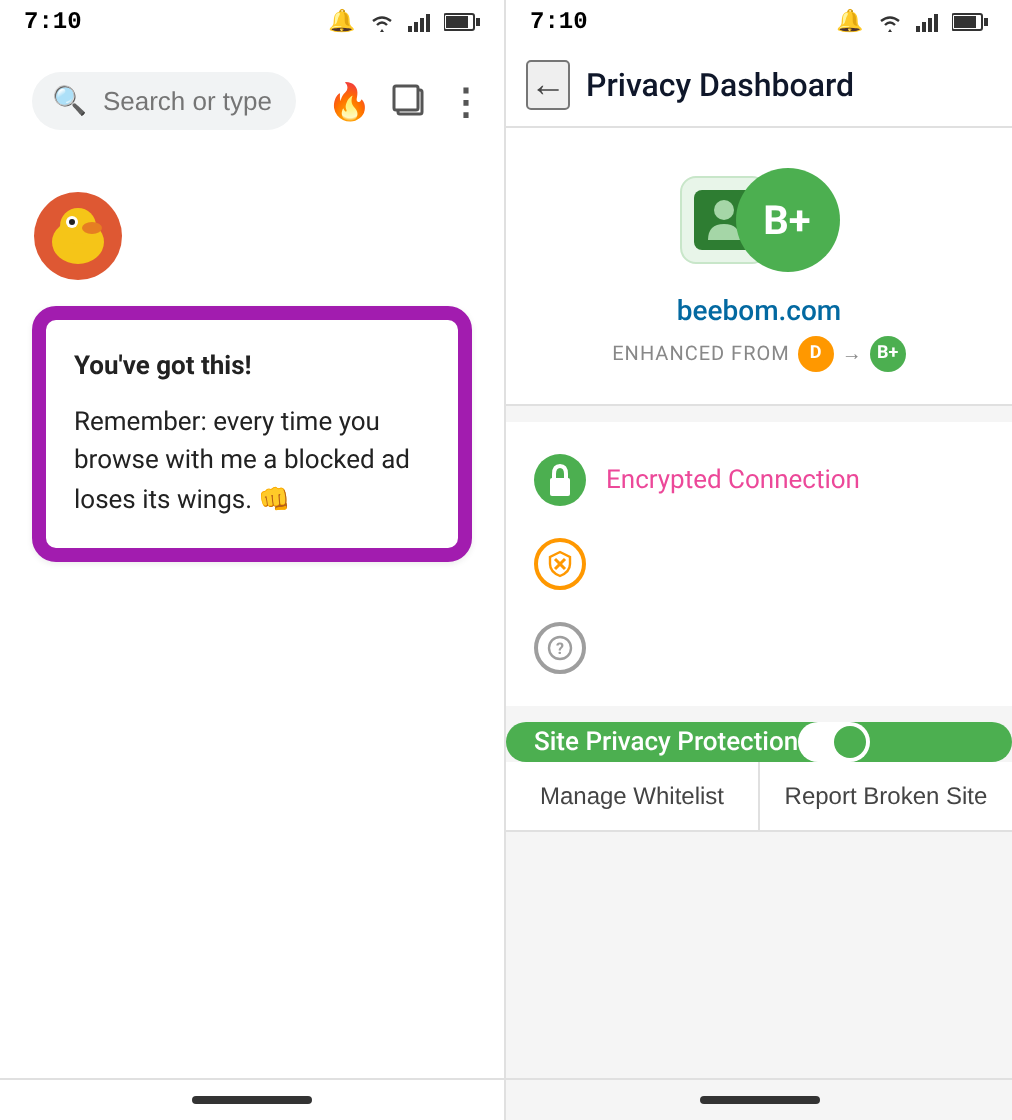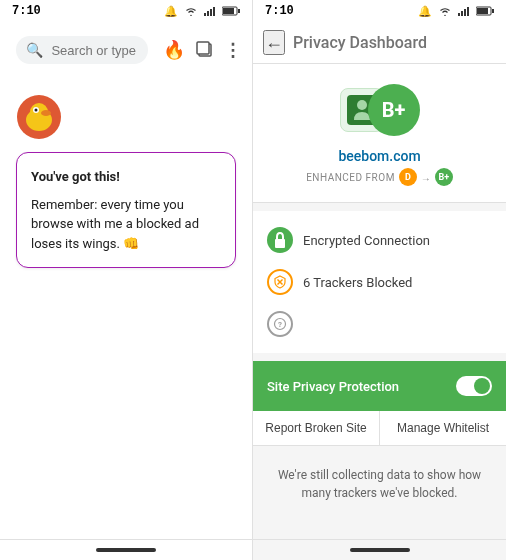--- a/index.html
+++ b/index.html
@@ -52,21 +52,21 @@
     .chat-area {
       flex: 1;
       padding: 16px;
       display: flex;
       flex-direction: column;
       gap: 12px;
     }
 
     .chat-bubble {
       background: #fff;
-      border: 1px solid #a21caf;
+      border: 7px solid #a21caf;
       border-radius: 12px;
       padding: 14px;
       font-size: 13px;
       color: #222;
       line-height: 1.5;
       box-shadow: 0 1px 3px rgba(0,0,0,0.08);
     }
 
     .chat-bubble .greeting {
       font-weight: bold;
@@ -99,21 +99,21 @@
       align-items: center;
       padding: 8px 10px;
       background: #fff;
       gap: 8px;
       border-bottom: 1px solid #e0e0e0;
     }
 
     .right-header-title {
       font-size: 16px;
       font-weight: 500;
-      color: #737373;
+      color: #0f172a;
     }
 
     .back-btn {
       font-size: 18px;
       color: #444;
       cursor: pointer;
     }
 
     .privacy-content {
       flex: 1;
@@ -253,30 +253,31 @@
       display: flex;
       align-items: center;
       justify-content: center;
       flex-shrink: 0;
     }
 
     .icon-green { background: #4caf50; }
 
     .privacy-item-text {
       font-size: 13px;
-      color: #404040;
+      color: #ec4899;
     }
 
     .site-protection {
       background: #4caf50;
       margin: 8px 0 0;
-      padding: 15px 14px;
-      display: flex;
-      align-items: center;
-      justify-content: space-between;
+      padding: 0 14px;
+      display: flex;
+      align-items: center;
+      justify-content: flex-start;
+      border-radius: 17px;
     }
 
     .site-protection-label {
       font-size: 13px;
       color: #fff;
       font-weight: 500;
     }
 
     .toggle-switch {
       width: 36px;
@@ -539,46 +540,44 @@
         </div>
 
         <div class="privacy-item">
           <div class="privacy-icon" style="border: 2px solid #ff9800; background: transparent;">
             <svg width="14" height="14" viewBox="0 0 14 14">
               <path d="M7 1 L12 3.5 V7 Q12 11 7 13 Q2 11 2 7 V3.5 Z" stroke="#ff9800" stroke-width="1.2" fill="none"></path>
               <line x1="4.5" y1="4.5" x2="9.5" y2="9.5" stroke="#ff9800" stroke-width="1.5"></line>
               <line x1="9.5" y1="4.5" x2="4.5" y2="9.5" stroke="#ff9800" stroke-width="1.5"></line>
             </svg>
           </div>
-          <span class="privacy-item-text">6 Trackers Blocked</span>
         </div>
 
         <div class="privacy-item">
           <div class="privacy-icon" style="border: 2px solid #9e9e9e; background: transparent;">
             <svg width="14" height="14" viewBox="0 0 14 14">
               <circle cx="7" cy="7" r="5.5" stroke="#9e9e9e" stroke-width="1.2" fill="none"></circle>
               <text x="7" y="10" text-anchor="middle" font-size="8" fill="#9e9e9e" font-weight="bold">?</text>
             </svg>
           </div>
         </div>
       </div>
 
       <div class="site-protection">
         <span class="site-protection-label">Site Privacy Protection</span>
         <div class="toggle-switch">
           <div class="toggle-knob"></div>
         </div>
       </div>
 
       <div class="action-buttons">
+        <button class="action-btn">Manage Whitelist</button>
         <button class="action-btn">Report Broken Site</button>
-        <button class="action-btn">Manage Whitelist</button>
-      </div>
-
-      <div class="info-text">We're still collecting data to show how many trackers we've blocked.</div>
+      </div>
+
 
     </div>
 
     <div class="right-bottom-bar">
       <div class="bottom-bar-right"></div>
     </div>
 
   </div>
 </div>
 

